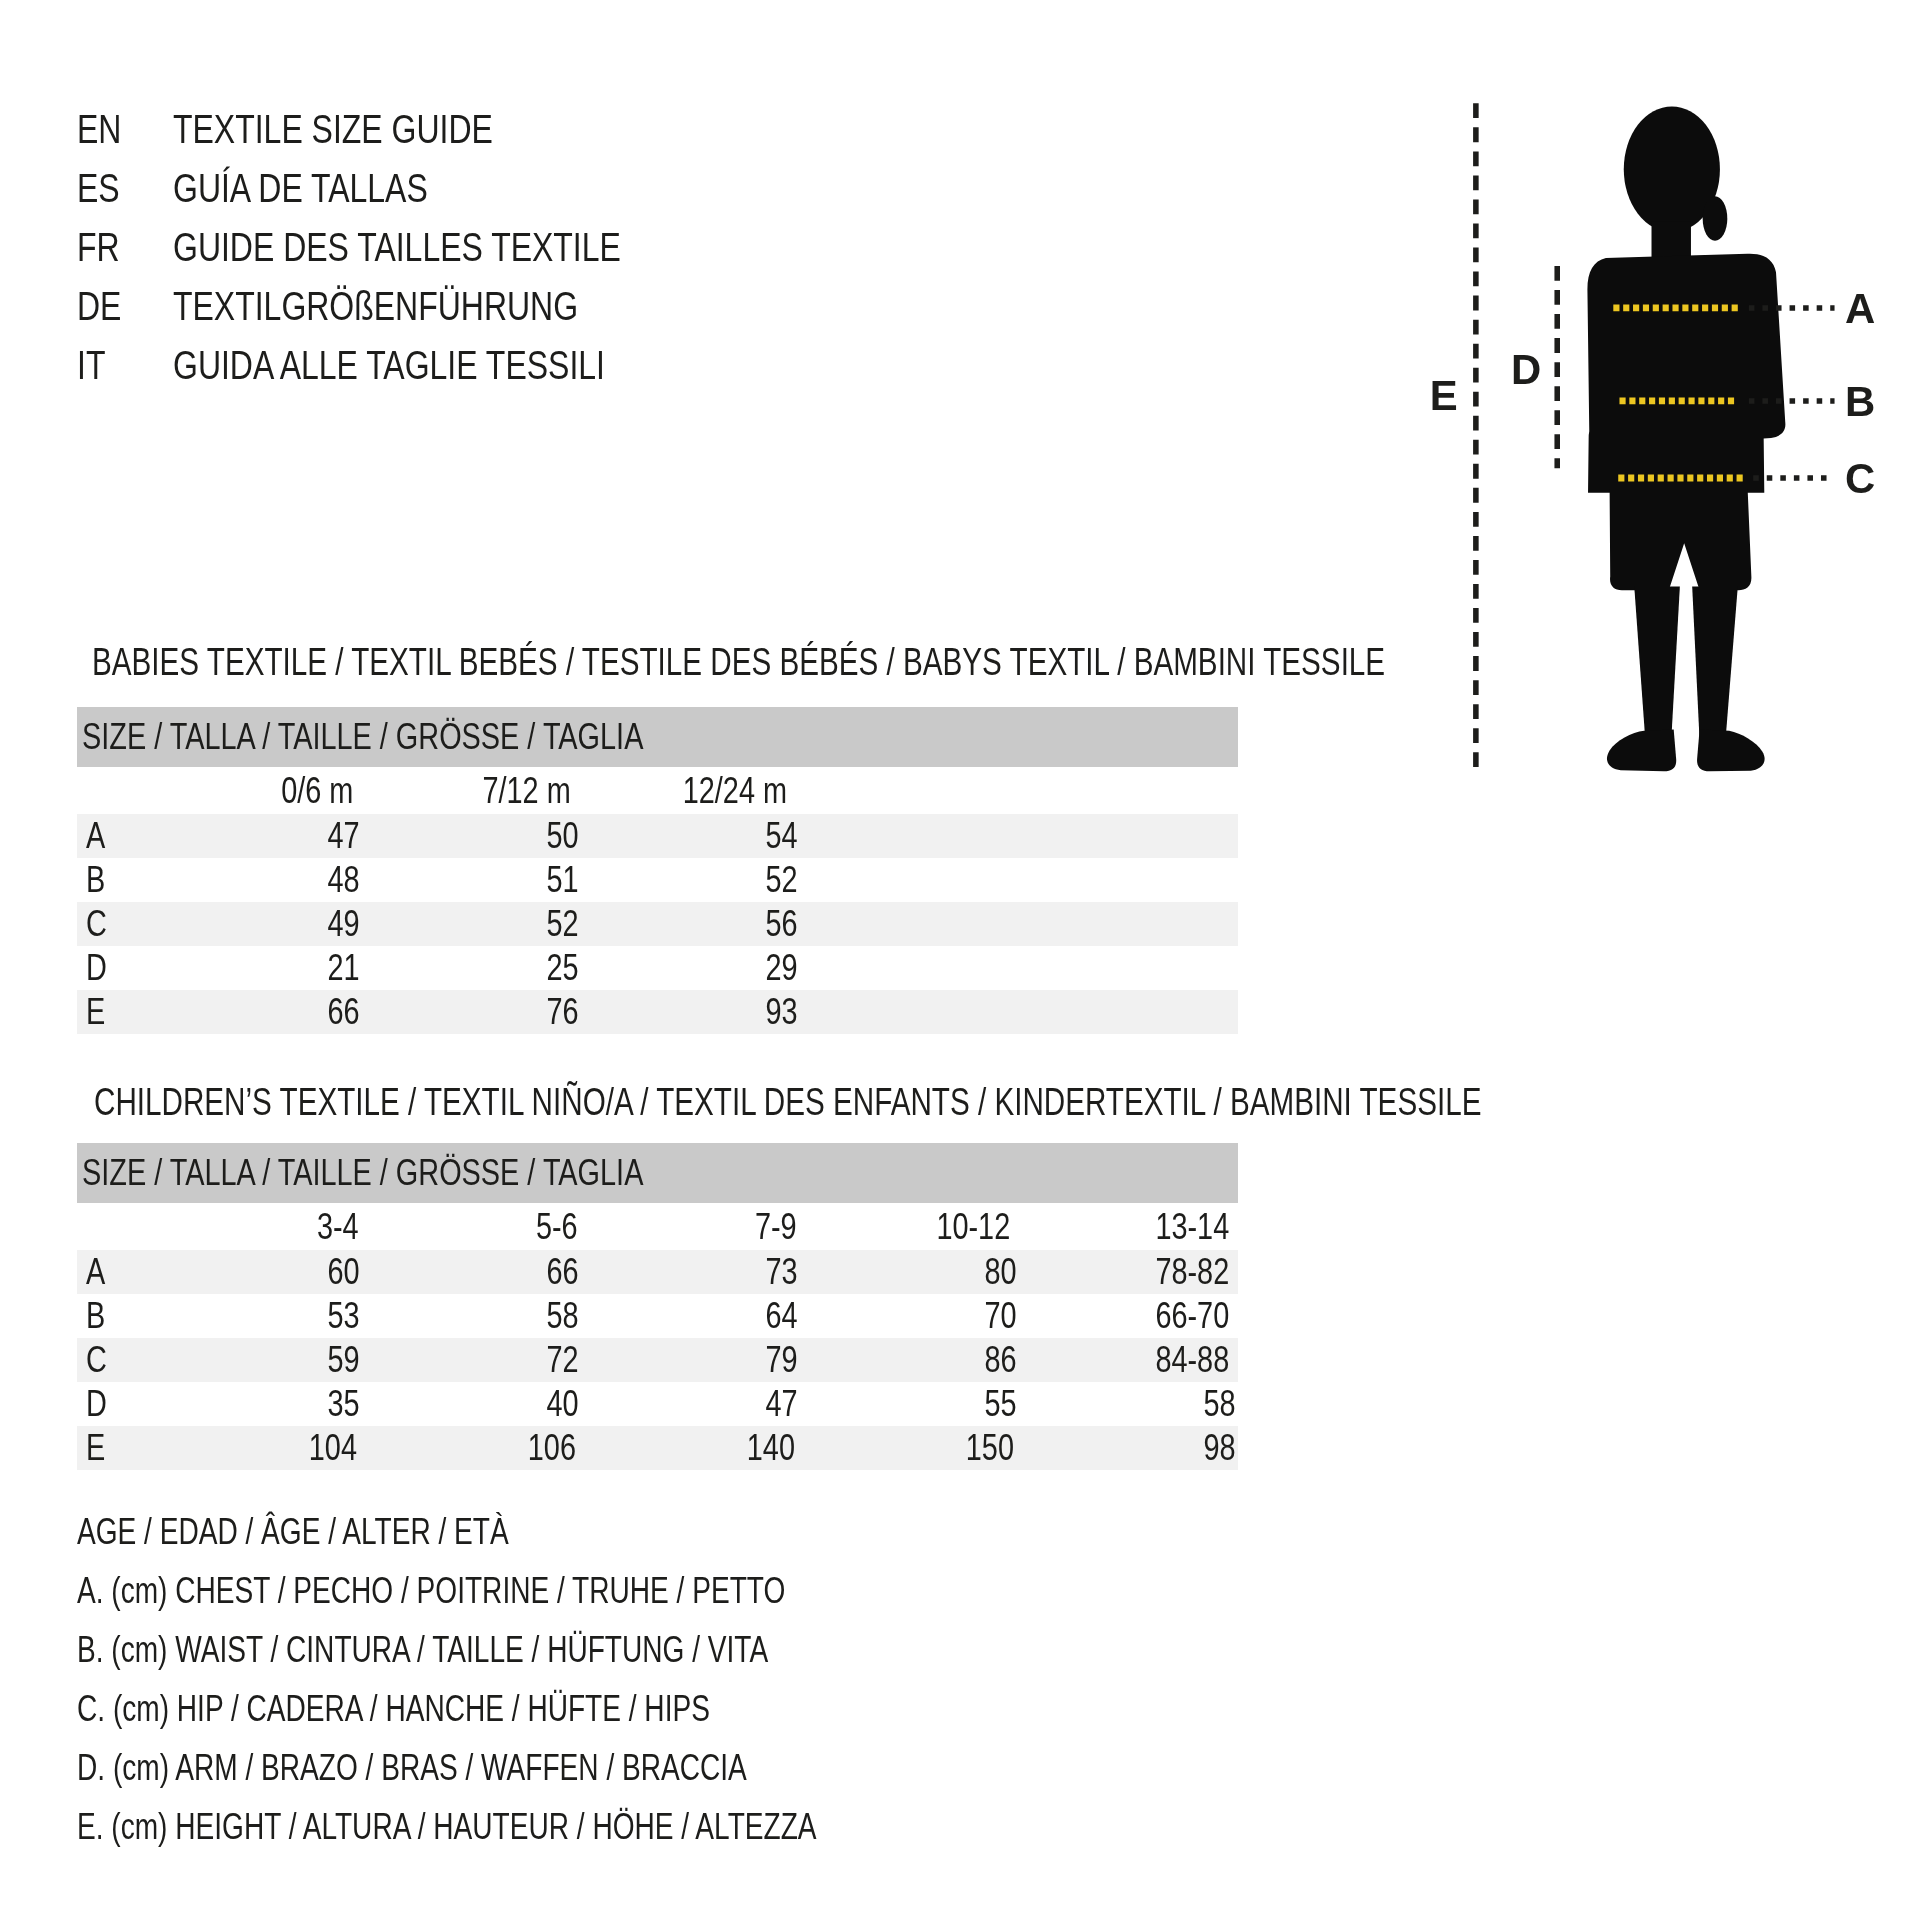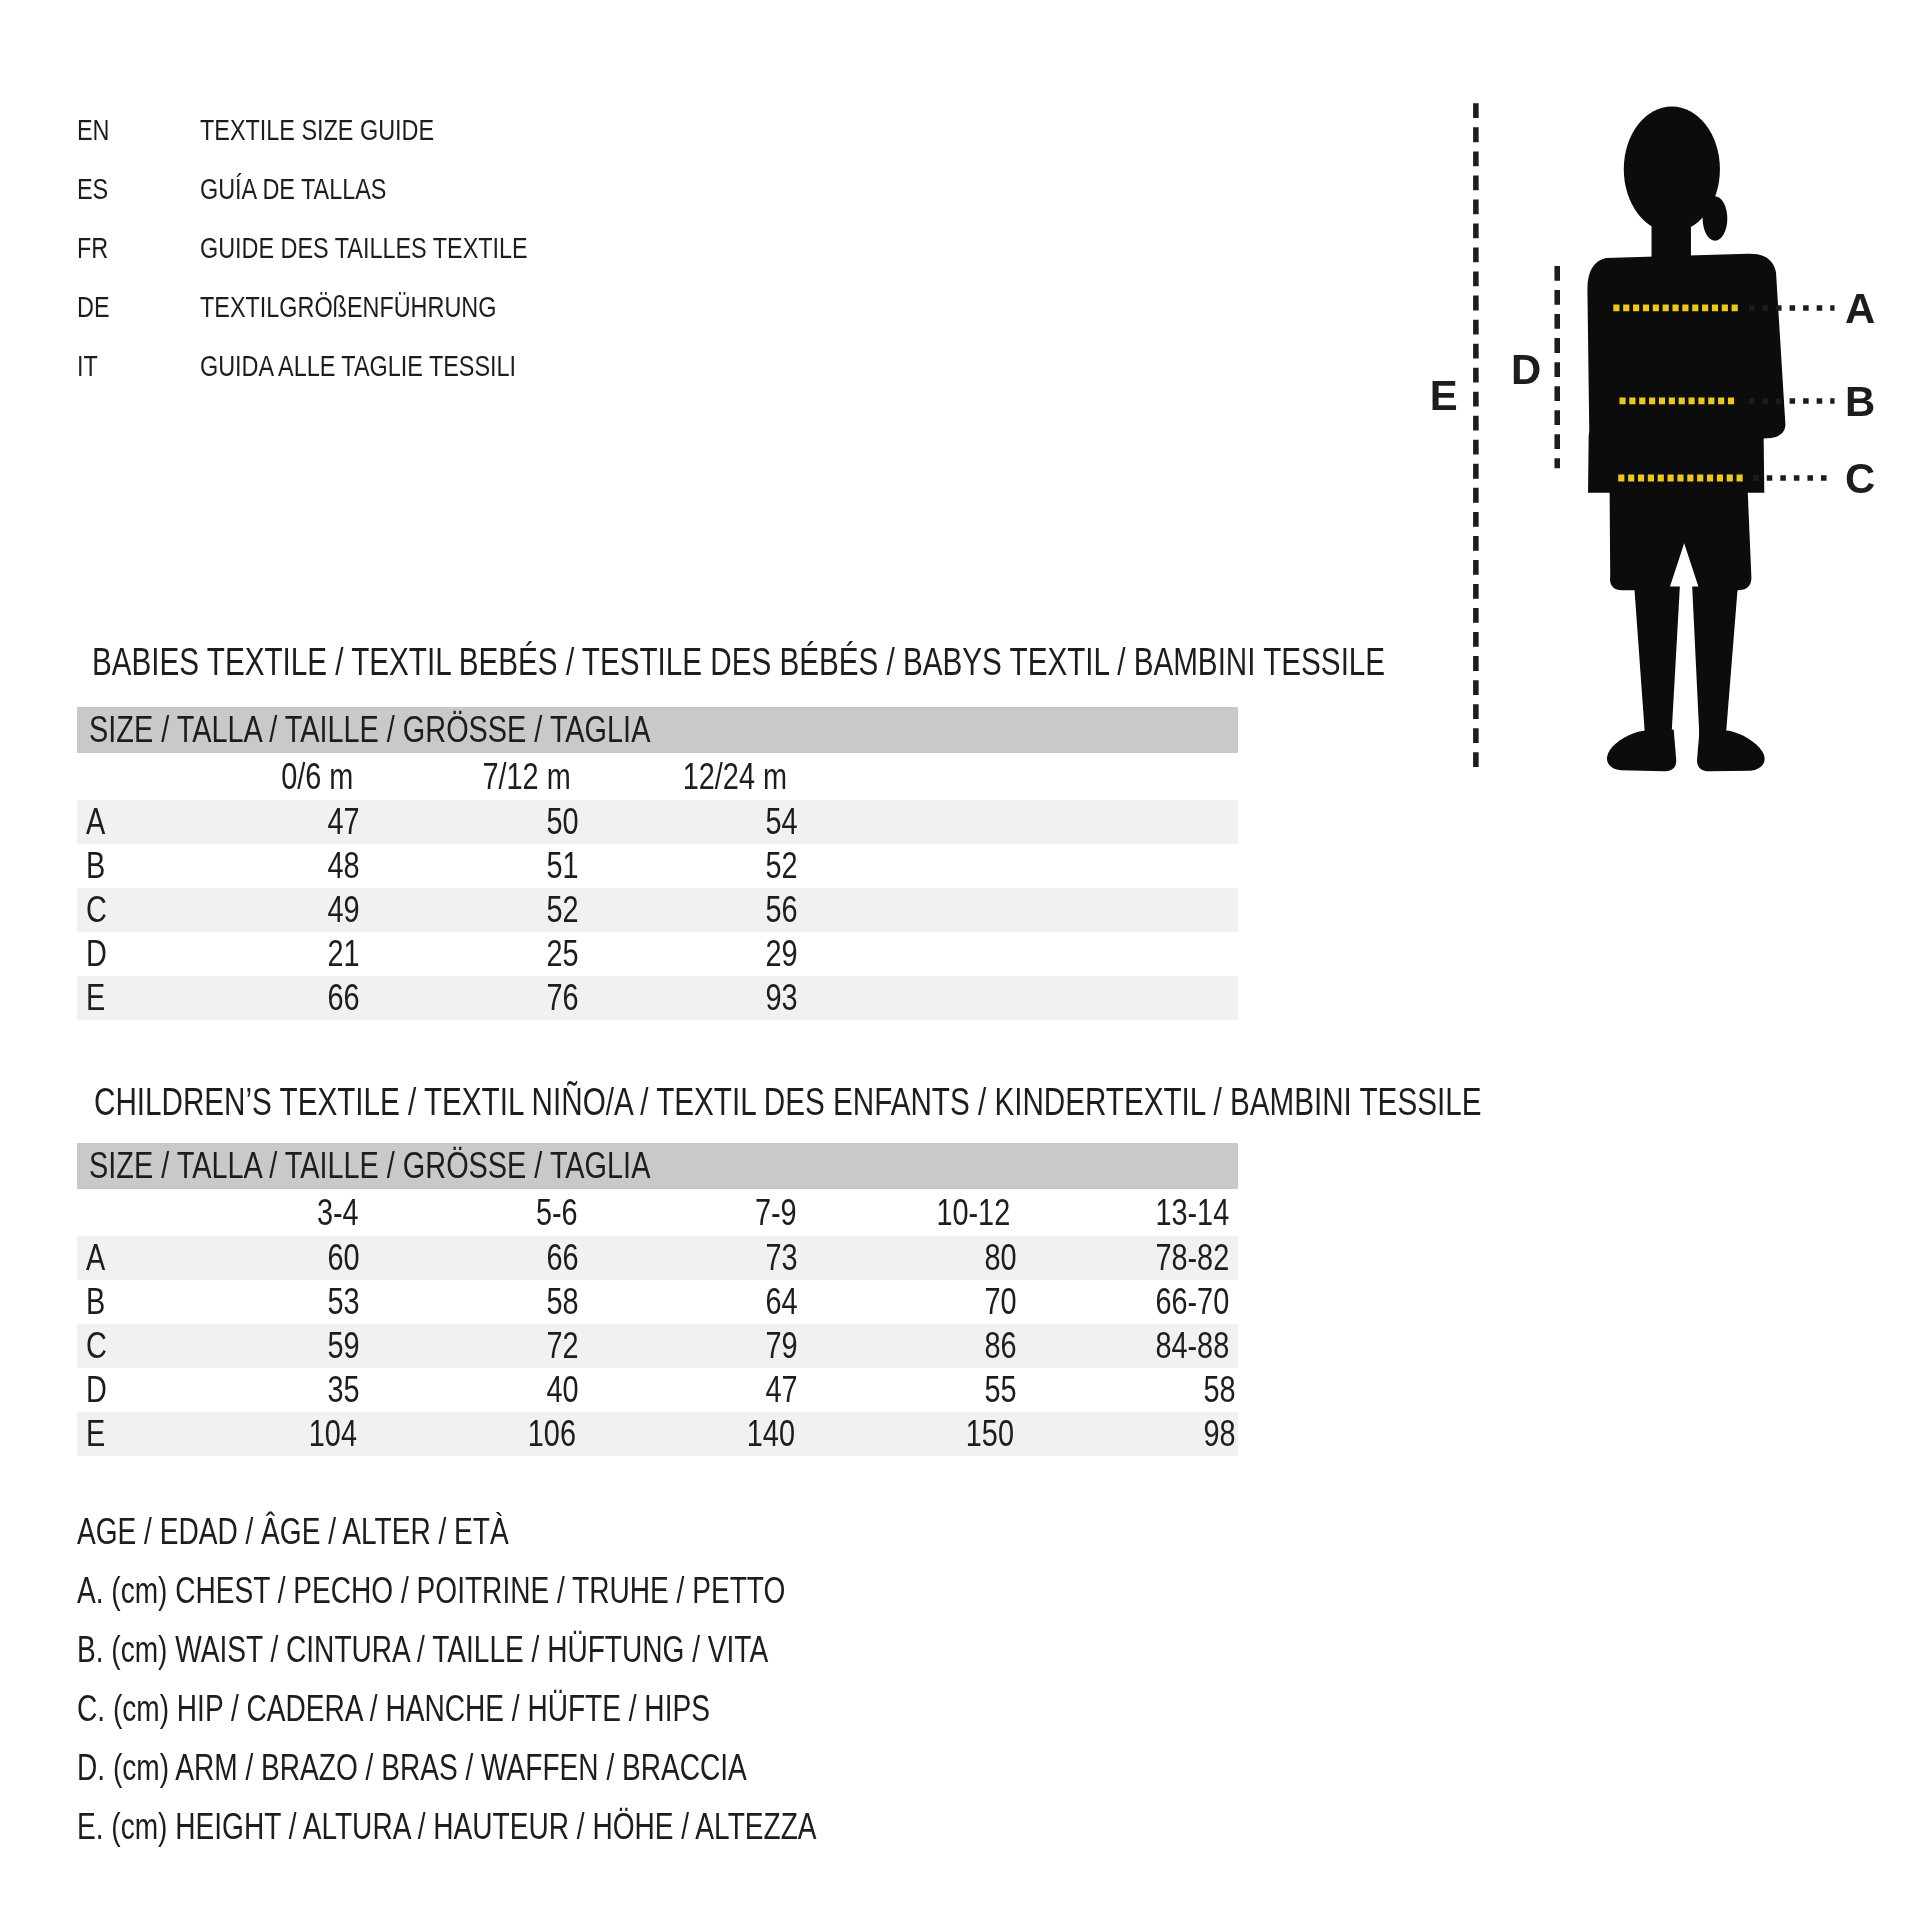--- a/index.html
+++ b/index.html
@@ -34,23 +34,22 @@
   .lang-block {
     position: absolute;
     left: 77px;
     top: 100px;
   }
   .lang-row {
     display: grid;
     grid-template-columns: 96px auto;
     align-items: center;
     height: 59px;
-    font-size: 30px;
+    font-size: 41px;
     letter-spacing: 0;
-    gap: 27px;
   }
 
   
   .figure-svg {
     position: absolute;
     left: 1405px;
     top: 86px;
   }
 
   
@@ -67,25 +66,25 @@
   
   .size-table {
     position: absolute;
     left: 77px;
     width: 1161px;
   }
   .table-babies { top: 707px; }
   .table-children { top: 1143px; }
 
   .size-bar {
-    height: 46px;
+    height: 60px;
     background: #c9c9c9;
     display: flex;
     align-items: center;
-    padding-left: 12px;
+    padding-left: 5px;
     box-sizing: border-box;
     font-size: 37px;
   }
   .t-row {
     display: grid;
     align-items: center;
     height: 44px;
     font-size: 37px;
   }
   .t-row.head { height: 47px; }

